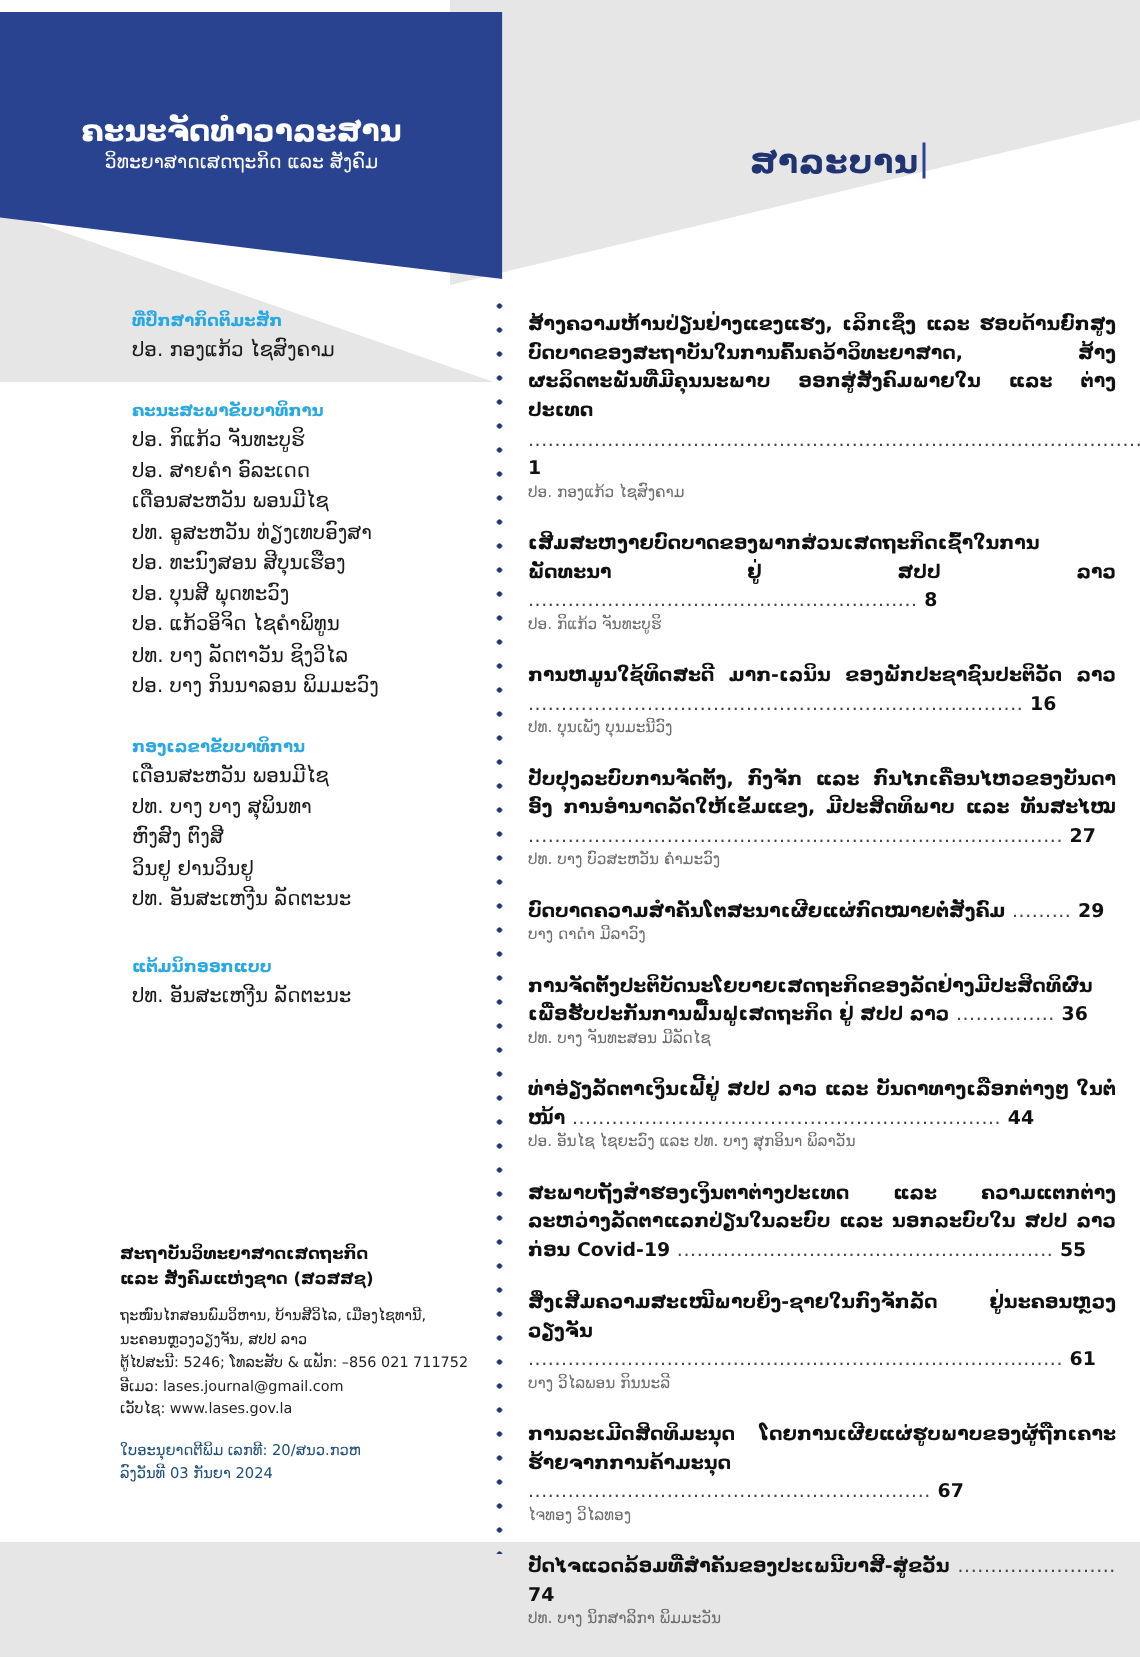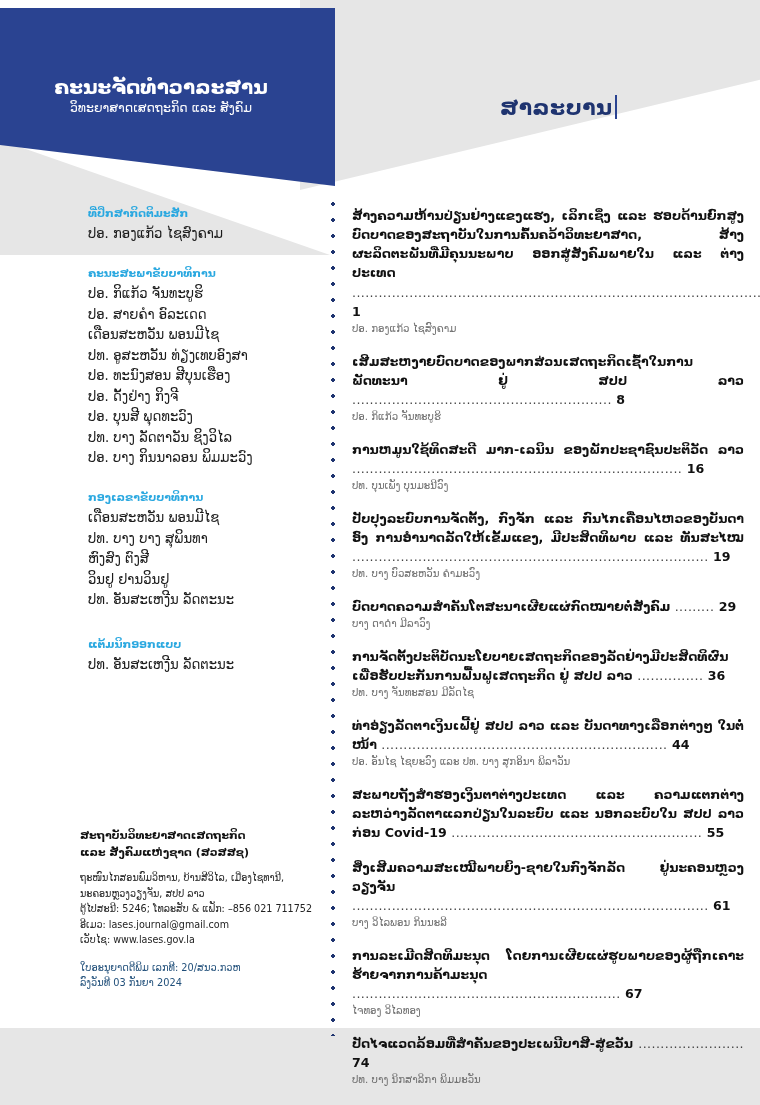--- a/index.html
+++ b/index.html
@@ -224,22 +224,22 @@
       <div class="person">ປອ. ກອງແກ້ວ ໄຊສົງຄາມ</div>
     </div>
 
     <div class="sec-block" id="sec-editorial">
       <div class="sec-heading">ຄະນະສະພາຂັບບາທິການ</div>
       <div class="person">ປອ. ກິແກ້ວ ຈັນທະບູຮິ</div>
       <div class="person">ປອ. ສາຍຄຳ ອົລະເດດ</div>
       <div class="person">ເດືອນສະຫວັນ ພອນມີໄຊ</div>
       <div class="person">ປທ. ອູສະຫວັນ ທ່ຽງເທບອົງສາ</div>
       <div class="person">ປອ. ທະນົງສອນ ສີບຸນເຮືອງ</div>
-      <div class="person">ປອ. ດັ້ງຢ່າງ ກິງຈີ</div>
       <div class="person">ປອ. ບຸນສີ ພຸດທະວົງ</div>
+      <div class="person">ປອ. ແກ້ວອິຈິດ ໄຊຄຳພິທູນ</div>
       <div class="person">ປທ. ບາງ ລັດຕາວັນ ຊິງວິໄລ</div>
       <div class="person">ປອ. ບາງ ກິນນາລອນ ພິມມະວົງ</div>
     </div>
 
     <div class="sec-block" id="sec-secretariat">
       <div class="sec-heading">ກອງເລຂາຂັບບາທິການ</div>
       <div class="person">ເດືອນສະຫວັນ ພອນມີໄຊ</div>
       <div class="person">ປທ. ບາງ ບາງ ສຸພິນທາ</div>
       <div class="person">ຫົງສົງ ຕົງສີ</div>
       <div class="person">ວິນຢູ ຢານວິນຢູ</div>
@@ -282,21 +282,21 @@
       <div class="toc-title"><span>ເສີມສະຫງາຍບົດບາດຂອງພາກສ່ວນເສດຖະກິດເຊົ້າໃນການພັດທະນາ ຢູ່ ສປປ ລາວ</span><span class="leader"> ........................................................... </span><span class="pageno">8</span></div>
       <div class="toc-author">ປອ. ກິແກ້ວ ຈັນທະບູຮິ</div>
     </div>
 
     <div class="toc-entry">
       <div class="toc-title"><span>ການຫມູນໃຊ້ທິດສະດີ ມາກ-ເລນິນ ຂອງພັກປະຊາຊົນປະຕິວັດ ລາວ</span><span class="leader"> ........................................................................... </span><span class="pageno">16</span></div>
       <div class="toc-author">ປທ. ບຸນເພັງ ບຸນມະນີວົງ</div>
     </div>
 
     <div class="toc-entry">
-      <div class="toc-title"><span>ປັບປຸງລະບົບການຈັດຕັ້ງ, ກົງຈັກ ແລະ ກົນໄກເຄື່ອນໄຫວຂອງບັນດາອົງ ການອຳນາດລັດໃຫ້ເຂັ້ມແຂງ, ມີປະສິດທິພາບ ແລະ ທັນສະໄໝ</span><span class="leader"> ................................................................................. </span><span class="pageno">19</span></div>
+      <div class="toc-title"><span>ປັບປຸງລະບົບການຈັດຕັ້ງ, ກົງຈັກ ແລະ ກົນໄກເຄື່ອນໄຫວຂອງບັນດາອົງ ການອຳນາດລັດໃຫ້ເຂັ້ມແຂງ, ມີປະສິດທິພາບ ແລະ ທັນສະໄໝ</span><span class="leader"> ................................................................................. </span><span class="pageno">27</span></div>
       <div class="toc-author">ປທ. ບາງ ບົວສະຫວັນ ຄຳມະວົງ</div>
     </div>
 
     <div class="toc-entry">
       <div class="toc-title"><span>ບົດບາດຄວາມສຳຄັນໂຕສະນາເຜີຍແຜ່ກົດໝາຍຕໍ່ສັງຄົມ</span><span class="leader"> ......... </span><span class="pageno">29</span></div>
       <div class="toc-author">ບາງ ດາດຳ ມີລາວົງ</div>
     </div>
 
     <div class="toc-entry">
       <div class="toc-title"><span>ການຈັດຕັ້ງປະຕິບັດນະໂຍບາຍເສດຖະກິດຂອງລັດຢ່າງມີປະສິດທິຜົນ ເພື່ອຮັບປະກັນການຟື້ນຟູເສດຖະກິດ ຢູ່ ສປປ ລາວ</span><span class="leader"> ............... </span><span class="pageno">36</span></div>

